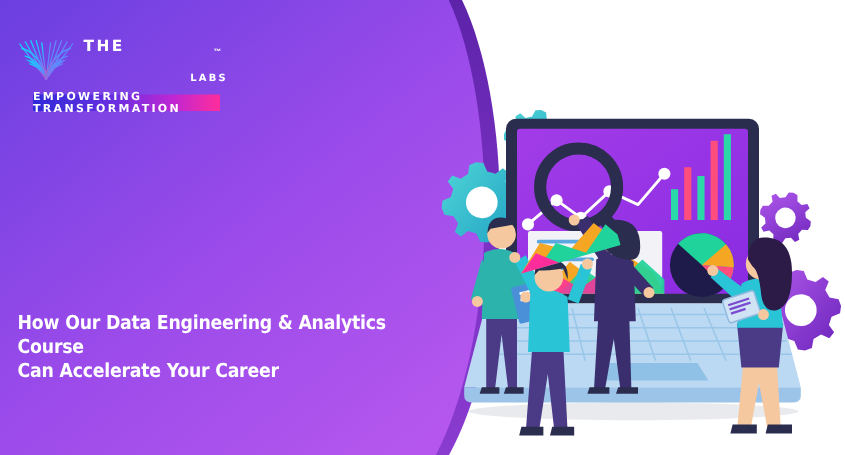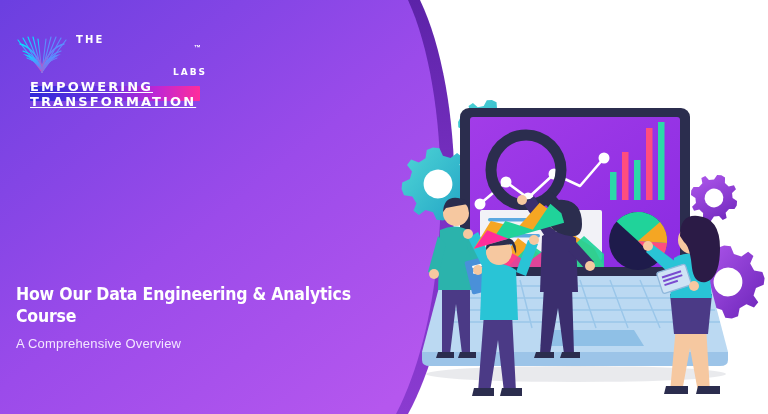--- a/index.html
+++ b/index.html
@@ -6,32 +6,32 @@
   body{width:768px;height:414px;overflow:hidden;font-family:"Liberation Sans",sans-serif;}
   .banner{position:relative;width:768px;height:414px;background:#ffffff;overflow:hidden;}
 
   
   .bg-wrap{position:absolute;left:0;top:0;width:768px;height:414px;}
   .bg-svg{position:absolute;left:0;top:0;}
 
   
   .logo{position:absolute;left:14px;top:18px;width:200px;height:72px;}
   .logo-mark{position:absolute;left:0;top:14px;width:56px;height:44px;}
-  .logo-the{position:absolute;left:62px;top:16px;color:#ffffff;font-size:10px;font-weight:bold;
+  .logo-the{position:absolute;left:62px;top:16px;color:#ffffff;font-size:14px;font-weight:bold;
             letter-spacing:2.2px;font-family:"DejaVu Sans",sans-serif;}
   .logo-word{position:absolute;left:60px;top:24px;color:#ffffff;font-size:25px;font-weight:bold;
              letter-spacing:-0.3px;font-family:"DejaVu Sans",sans-serif;white-space:nowrap;}
   .logo-tm{position:absolute;left:180px;top:26px;color:#ffffff;font-size:7px;font-weight:bold;}
   .logo-labs{position:absolute;left:148px;top:49px;color:#ffffff;font-size:9px;font-weight:bold;
              letter-spacing:2px;font-family:"DejaVu Sans",sans-serif;margin-left:11px;}
   .logo-tag{position:absolute;left:16px;top:68px;width:170px;height:15px;border-radius:1px;
             background:linear-gradient(90deg,#2f2bd8 0%,#6b2fe0 45%,#c026d3 75%,#ff2d9b 100%);
             display:flex;align-items:center;justify-content:center;}
-  .logo-tag span{color:#ffffff;font-size:13px;font-weight:bold;letter-spacing:2.1px;
-                 font-family:"DejaVu Sans",sans-serif;text-decoration:underline;}
+  .logo-tag span{color:#ffffff;font-size:10px;font-weight:bold;letter-spacing:2.1px;
+                 font-family:"DejaVu Sans",sans-serif;}
 
   
   .headline{position:absolute;left:16px;top:283px;width:340px;}
   .headline h1{margin:0;color:#ffffff;font-size:17.5px;line-height:22px;font-weight:bold;
                font-family:"DejaVu Sans Condensed","Liberation Sans Narrow","Liberation Sans",sans-serif;
                letter-spacing:-0.2px;}
   .headline .sub{margin-top:9px;color:#f3e6ff;font-size:13px;font-weight:normal;
                  font-family:"Liberation Sans",sans-serif;letter-spacing:0.2px;}
 
   
@@ -91,22 +91,22 @@
     <div class="logo-tm">™</div>
     <div class="logo-labs">LABS</div>
     <div class="logo-tag">
       <span>EMPOWERING TRANSFORMATION</span>
     </div>
   </div>
 
   <div class="headline">
     <h1>
       <span>How Our Data Engineering &amp; Analytics Course</span><br>
+      <span>Can Accelerate Your Career</span>
     </h1>
-    <div class="sub">A Comprehensive Overview</div>
   </div>
 
   <div class="illus">
     <svg width="370" height="328" viewBox="0 0 370 328">
       <defs>
         <linearGradient id="scrGrad" x1="0" y1="0" x2="1" y2="1">
           <stop offset="0%" stop-color="#A23CE8"></stop>
           <stop offset="100%" stop-color="#8A2BE2"></stop>
         </linearGradient>
         <linearGradient id="gearP" x1="0" y1="0" x2="1" y2="1">

